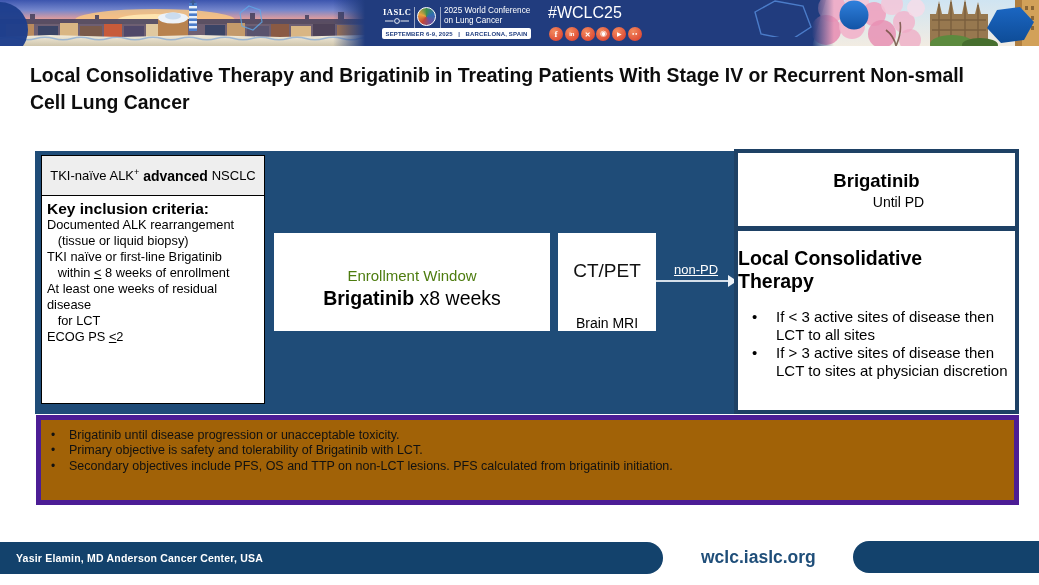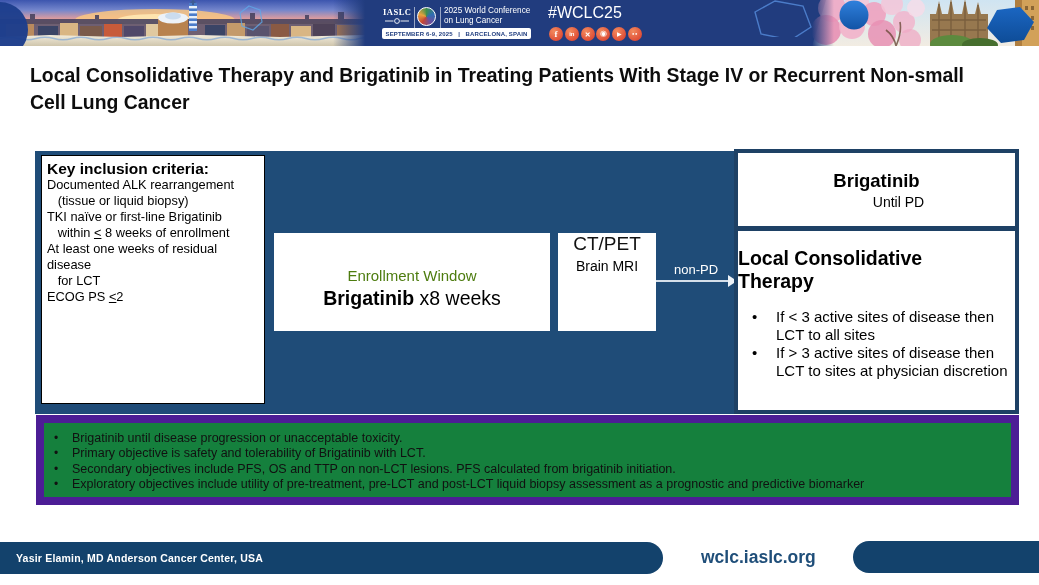--- a/index.html
+++ b/index.html
@@ -61,45 +61,45 @@
   .crit-line{font-size:12.8px;line-height:16px;white-space:pre-wrap;}
   .ul{text-decoration:underline;}
 
   .enroll-box{position:absolute;left:274px;top:233px;width:276px;height:98px;background:#fff;
               display:flex;flex-direction:column;align-items:center;justify-content:center;}
   .enroll-l1{font-size:15px;color:#4d7c0f;margin-top:13px;}
   .enroll-l2{font-size:19.5px;margin-top:3px;}
   .enroll-l2 b{font-weight:bold;}
 
   .imaging-box{position:absolute;left:558px;top:233px;width:98px;height:98px;background:#fff;
-               display:flex;flex-direction:column;align-items:center;justify-content:flex-start;}
+               display:flex;flex-direction:column;align-items:center;justify-content:flex-end;gap:30px;}
   .imaging-l1{font-size:19px;color:#111;}
   .imaging-l2{font-size:14px;margin-top:3px;}
 
   .arrow-label{position:absolute;left:658px;top:262px;width:76px;text-align:center;
-               color:#fff;font-size:13px;}
+               color:#fff;font-size:13px;text-decoration:underline;}
   .arrow-line{position:absolute;left:656px;top:280px;width:73px;height:2px;background:#D5DFEA;}
   .arrow-head{position:absolute;left:728px;top:275px;width:0;height:0;
               border-left:9px solid #EDF2F8;border-top:6px solid transparent;border-bottom:6px solid transparent;}
 
   .outbox{position:absolute;left:734px;width:285px;background:#fff;border:4px solid #1E4165;
           box-sizing:border-box;}
   .brig-box{top:149px;height:81px;display:flex;flex-direction:column;align-items:center;justify-content:center;}
   .brig-title{font-size:18.5px;font-weight:bold;}
   .brig-sub{font-size:14px;margin-top:2px;margin-left:44px;}
 
   .lct-box{top:227px;height:187px;}
   .lct-title{margin-top:16px;text-align:left;font-size:19.5px;line-height:23px;font-weight:bold;white-space:pre-line;}
   .lct-bullets{margin-top:15px;}
   .lct-bullet{position:relative;padding-left:38px;font-size:15px;line-height:18px;white-space:pre-wrap;}
   .lct-bullet::before{content:"\2022";position:absolute;left:14px;top:0;font-size:15px;}
 
   
-  .notes-box{position:absolute;left:36px;top:415px;width:983px;height:90px;background:#15803d;
-             border:8px solid #4c1d95;box-sizing:border-box;padding-top:8px;}
+  .notes-box{position:absolute;left:36px;top:415px;width:983px;height:90px;background:#a16207;
+             border:5px solid #4c1d95;box-sizing:border-box;padding-top:8px;}
   .note{position:relative;padding-left:28px;font-size:12.5px;line-height:15.4px;color:#111;}
   .note::before{content:"\2022";position:absolute;left:10px;top:0;font-size:12px;}
 
   
   .footer-left{position:absolute;left:-20px;top:542px;width:683px;height:32px;border-radius:16px;
                background:#13426C;display:flex;align-items:center;}
   .footer-left span{padding-left:36px;color:#fff;font-size:10.5px;font-weight:bold;letter-spacing:.2px;}
   .site-link{position:absolute;left:701px;top:547px;font-size:17.5px;font-weight:bold;color:#1F4E79;}
   .footer-right{position:absolute;left:853px;top:541px;width:200px;height:32px;border-radius:16px;
                 background:#13426C;}
@@ -291,20 +291,23 @@
   </div>
 
   <div class="slide-title">
     <span>Local Consolidative Therapy and Brigatinib in Treating Patients With Stage IV or Recurrent Non-small</span><br>
     <span>Cell Lung Cancer</span>
   </div>
 
   <div class="panel"></div>
 
   <div class="criteria-box">
+    <div class="crit-header">
+      <span>TKI-naïve ALK</span><span class="sup">+</span><span class="emph"> advanced </span><span>NSCLC</span>
+    </div>
     <div class="crit-body">
       <div class="crit-heading">Key inclusion criteria:</div>
       <div class="crit-line"><span>Documented ALK rearrangement
    (tissue or liquid biopsy)</span><span class="ul"></span><span></span></div>
       <div class="crit-line"><span>TKI naïve or first-line Brigatinib
    within </span><span class="ul">&lt;</span><span> 8 weeks of enrollment</span></div>
       <div class="crit-line"><span>At least one weeks of residual disease
    for LCT</span><span class="ul"></span><span></span></div>
       <div class="crit-line"><span>ECOG PS </span><span class="ul">&lt;</span><span>2</span></div>
     </div>
@@ -337,21 +340,20 @@
 LCT to all sites</div>
       <div class="lct-bullet">If &gt; 3 active sites of disease then
 LCT to sites at physician discretion</div>
     </div>
   </div>
 
   <div class="notes-box">
     <div class="note">Brigatinib until disease progression or unacceptable toxicity.</div>
     <div class="note">Primary objective is safety and tolerability of Brigatinib with LCT.</div>
     <div class="note">Secondary objectives include PFS, OS and TTP on non-LCT lesions. PFS calculated from brigatinib initiation.</div>
-    <div class="note">Exploratory objectives include utility of pre-treatment, pre-LCT and post-LCT liquid biopsy assessment as a prognostic and predictive biomarker</div>
   </div>
 
   <div class="footer-left">
     <span>Yasir Elamin, MD Anderson Cancer Center, USA</span>
   </div>
   <div class="site-link">wclc.iaslc.org</div>
   <div class="footer-right"></div>
 
 </div>
 

